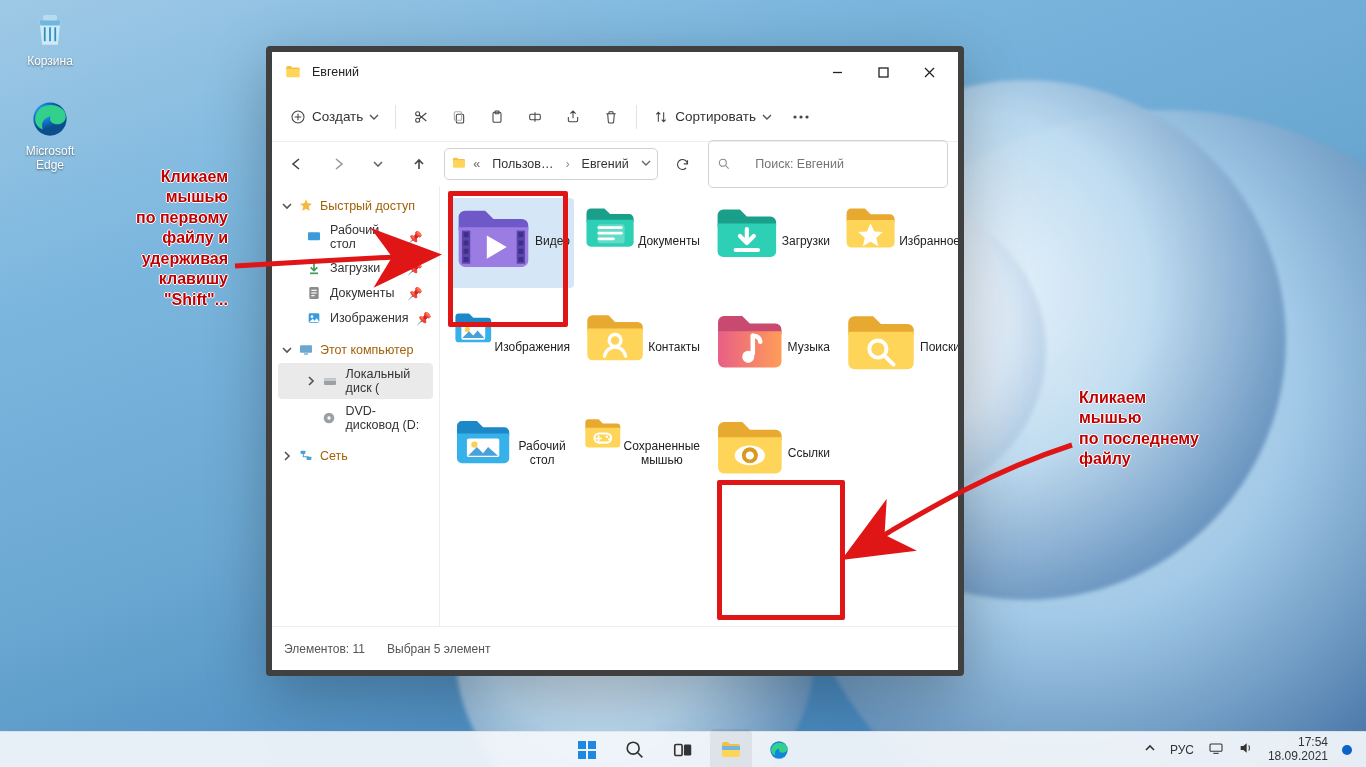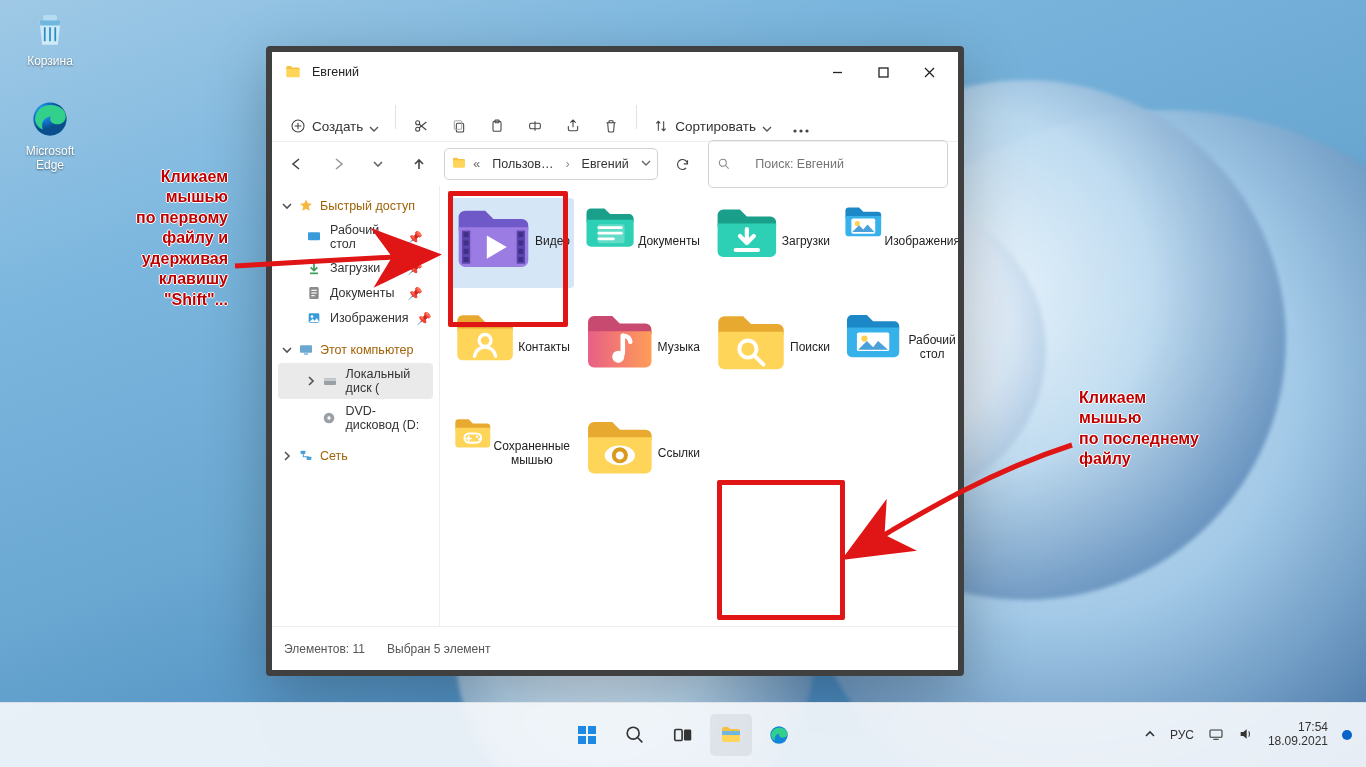--- a/index.html
+++ b/index.html
@@ -43,21 +43,21 @@
   }
   .titlebar { height:40px; display:flex; align-items:center; padding:0 6px 0 12px;}
   .titlebar .ficon { width:18px; height:18px; margin-right:10px;}
   .titlebar .ttl { font-size:12.5px; color:#222;}
   .winbtns { margin-left:auto; display:flex;}
   .winbtn { width:46px; height:32px; display:flex; align-items:center; justify-content:center;
     border-radius:4px; cursor:pointer;}
 
   .toolbar { height:50px; border-bottom:1px solid #eee; display:flex; align-items:center;
     padding:0 10px; gap:4px;}
-  .tbtn { height:34px; min-width:34px; padding:0 8px; display:flex; align-items:flex-end;
+  .tbtn { height:34px; min-width:34px; padding:0 8px; display:flex; align-items:center;
     justify-content:center; border-radius:5px; gap:6px; color:#333; font-size:13.5px; cursor:pointer;}
   .tsep { width:1px; height:24px; background:#e2e2e2; margin:0 4px;}
 
   .navrow { height:44px; display:flex; align-items:center; padding:0 10px; gap:10px;}
   .navbtn { width:32px; height:32px; display:flex; align-items:center; justify-content:center;
     border-radius:5px; color:#555; cursor:pointer;}
   .addr { flex:1; height:32px; border:1px solid #d2d2d2; border-radius:5px; display:flex;
     align-items:center; padding:0 6px; gap:6px; font-size:12.5px; color:#333;}
   .addr .crumb { padding:3px 6px; border-radius:3px; cursor:pointer;}
   .search { width:250px; height:48px; border:1px solid #d2d2d2; border-radius:5px; display:flex;
@@ -80,21 +80,21 @@
   .tile.sel { background:#d5e7f7;}
   .tile .ic { width:84px; height:70px; margin-bottom:6px;}
   .tile .lbl { font-size:12px; color:#222; text-align:center; line-height:1.15; max-width:118px;}
 
   .hl { position:absolute; border:5px solid #e01515; border-radius:2px; pointer-events:none;}
 
   .status { height:44px; border-top:1px solid #eee; display:flex; align-items:center;
     padding:0 12px; gap:22px; font-size:12px; color:#555;}
 
   
-  .taskbar { position:absolute; left:0; right:0; bottom:0; height:65px;
+  .taskbar { position:absolute; left:0; right:0; bottom:0; height:36px;
     background:rgba(244,247,251,.92); backdrop-filter:blur(6px);
     border-top:1px solid rgba(0,0,0,.06); display:flex; align-items:center;margin-top:24px;}
   .tb-center { position:absolute; left:50%; transform:translateX(-50%); display:flex; gap:6px;}
   .tb-item { width:42px; height:42px; display:flex; align-items:center; justify-content:center;
     border-radius:5px; cursor:pointer;}
   .tb-right { margin-left:auto; display:flex; align-items:center; gap:14px;
     padding-right:14px; color:#333; font-size:12px;}
   .tb-right .dt { text-align:right; line-height:1.15;}
   .dot { width:10px; height:10px; border-radius:50%; background:#0a63c9;}
 
@@ -428,20 +428,28 @@
             <div class="ic"><svg viewBox="0 0 100 84">
                 <path fill="#1aa08a" d="M8 16a8 8 0 018-8h24l10 10h34a8 8 0 018 8v6H8z"></path>
                 <path fill="#2dd0b4" d="M8 28h84v40a8 8 0 01-8 8H16a8 8 0 01-8-8z"></path>
                 <path fill="#fff" d="M50 36v20m0 0l-10-10m10 10l10-10" stroke="#fff" stroke-width="6" stroke-linecap="round" stroke-linejoin="round"></path>
                 <line x1="34" y1="66" x2="66" y2="66" stroke="#fff" stroke-width="6" stroke-linecap="round"></line>
               </svg></div>
             <div class="lbl">Загрузки</div>
           </div>
           <div class="tile">
             <div class="ic"><svg viewBox="0 0 100 84">
+                <path fill="#e8a931" d="M8 16a8 8 0 018-8h24l10 10h34a8 8 0 018 8v6H8z"></path>
+                <path fill="#ffd559" d="M8 28h84v40a8 8 0 01-8 8H16a8 8 0 01-8-8z"></path>
+                <path fill="#fff" d="M50 34l6.5 14 15 1.2-11.5 10 3.7 14.8L50 66l-13.7 8 3.7-14.8-11.5-10 15-1.2z"></path>
+              </svg></div>
+            <div class="lbl">Избранное</div>
+          </div>
+          <div class="tile">
+            <div class="ic"><svg viewBox="0 0 100 84">
                 <path fill="#1c88c7" d="M8 16a8 8 0 018-8h24l10 10h34a8 8 0 018 8v6H8z"></path>
                 <path fill="#36b1ea" d="M8 28h84v40a8 8 0 01-8 8H16a8 8 0 01-8-8z"></path>
                 <rect x="22" y="34" width="56" height="36" rx="4" fill="#fff"></rect>
                 <circle cx="36" cy="46" r="6" fill="#ffd04d"></circle>
                 <path fill="#4aa0d8" d="M24 66l16-16 10 10 10-12 16 18z"></path>
               </svg></div>
             <div class="lbl">Изображения</div>
           </div>
           <div class="tile">
             <div class="ic"><svg viewBox="0 0 100 84">

